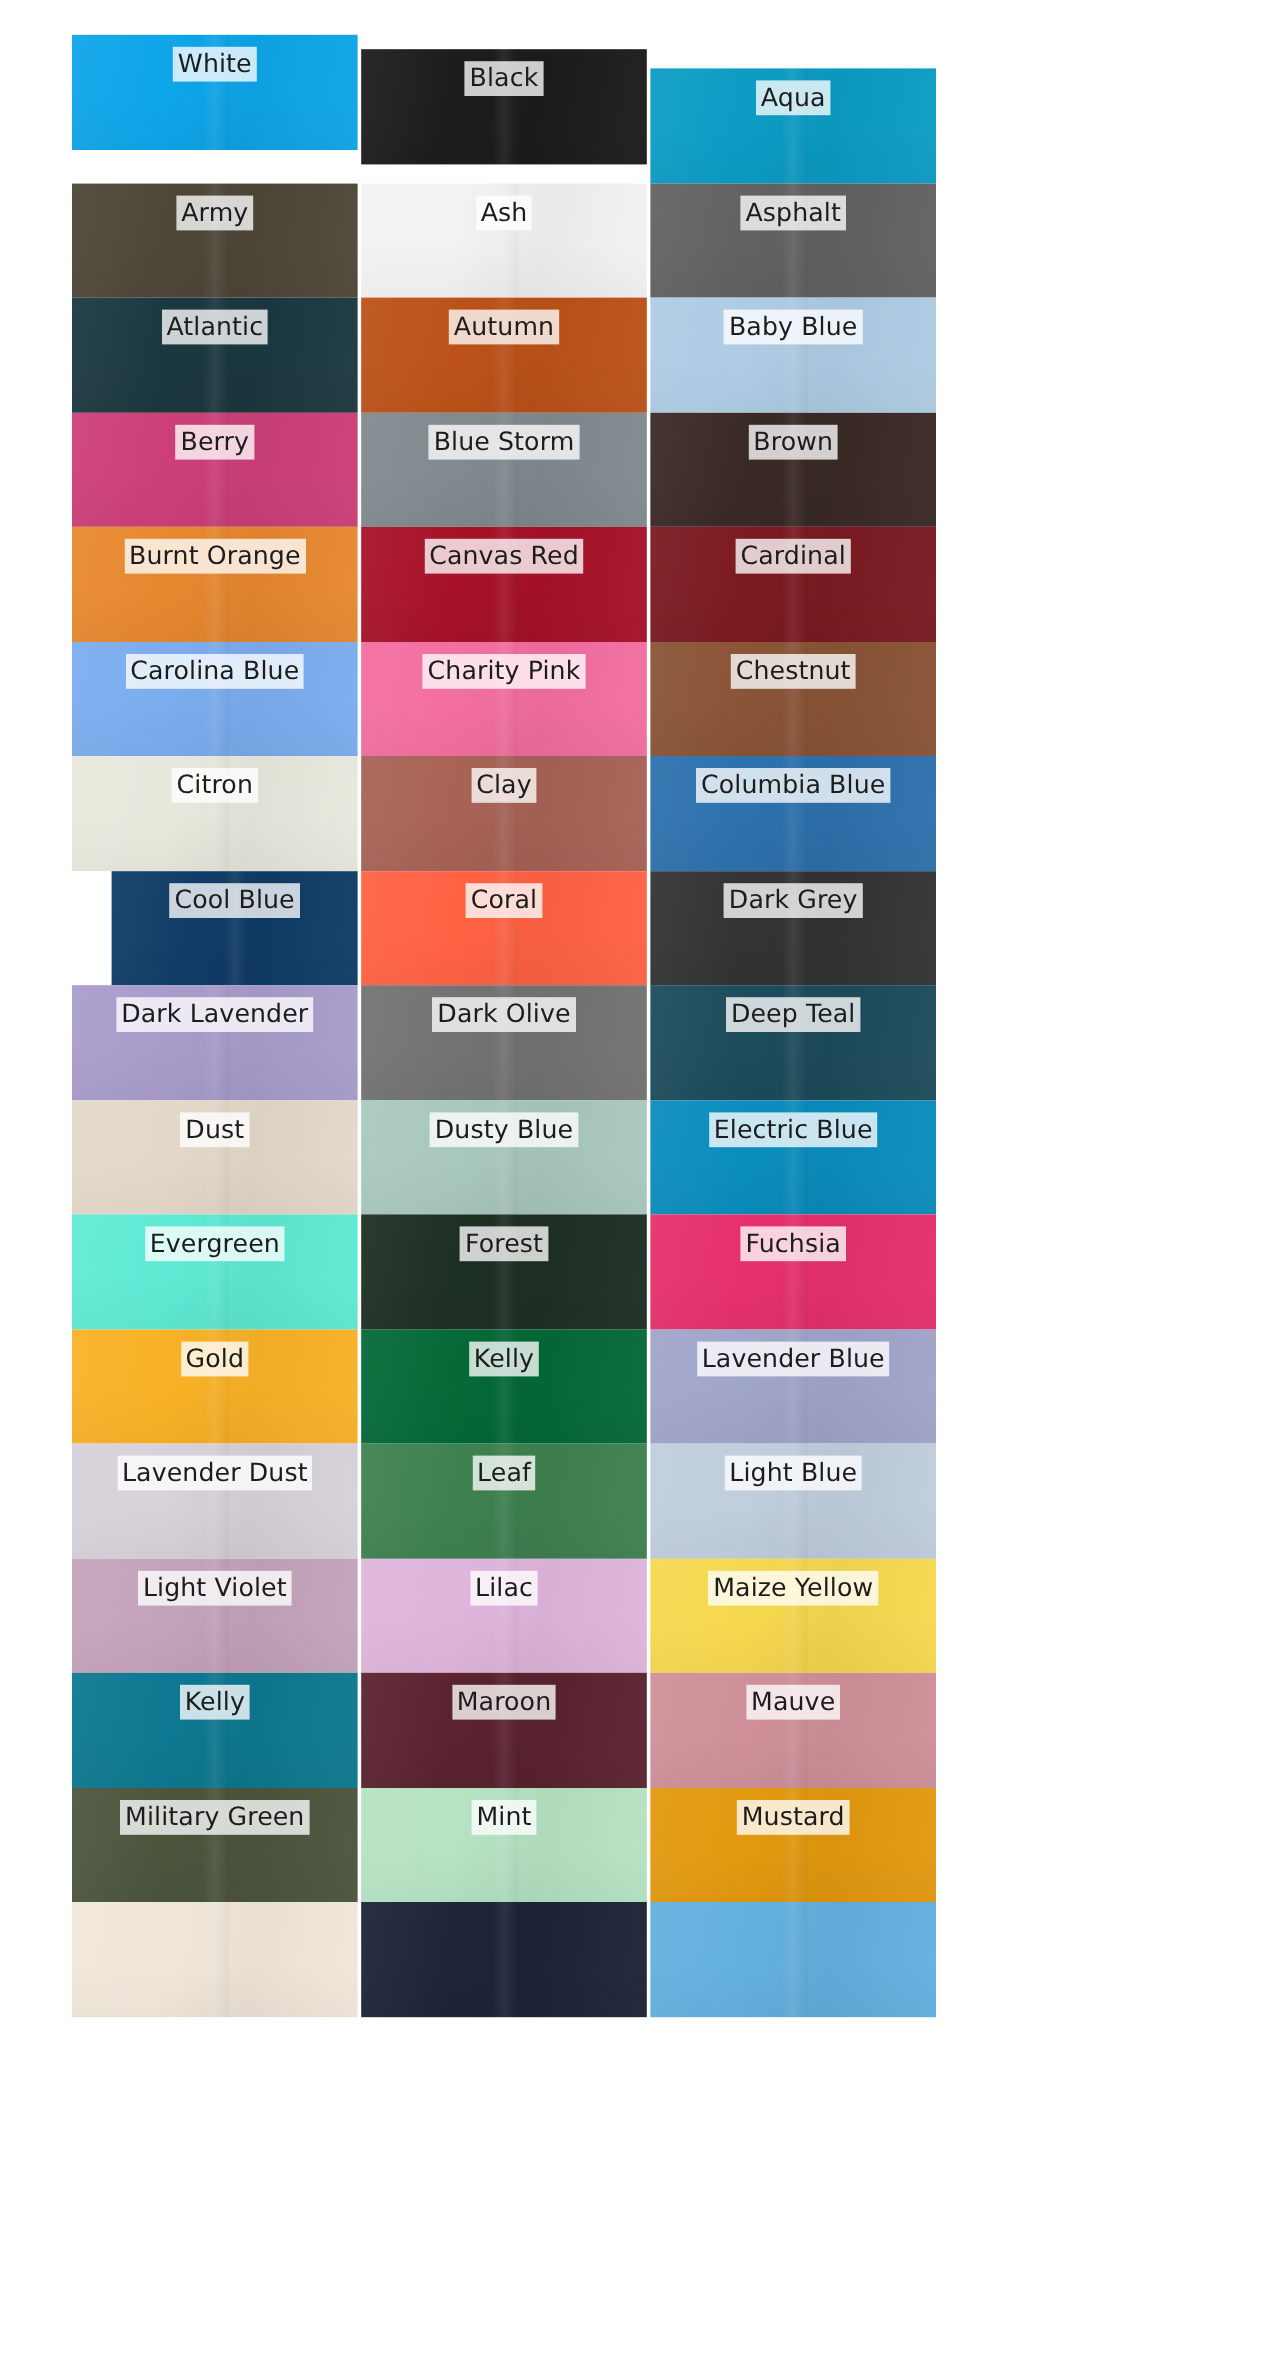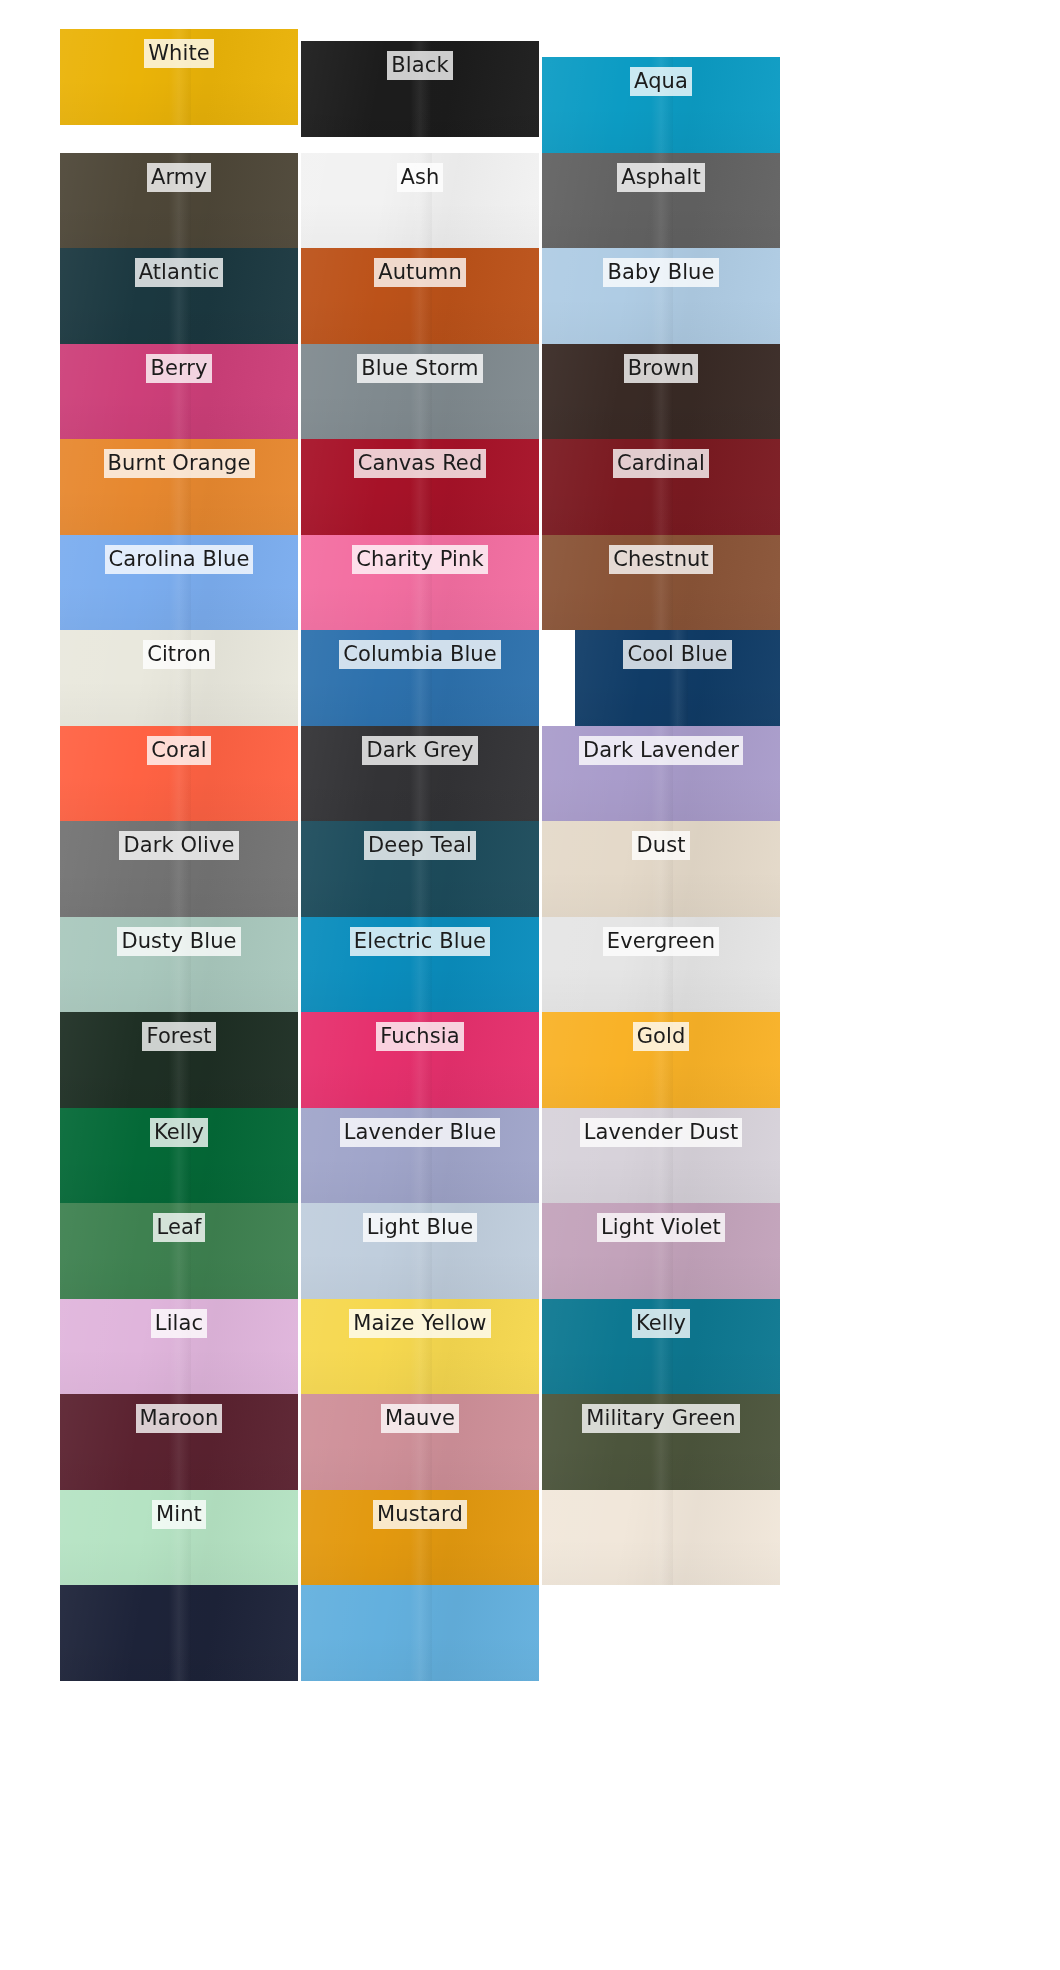--- a/index.html
+++ b/index.html
@@ -88,21 +88,21 @@
     padding: 1px 4px 2px 4px;
     white-space: nowrap;
     letter-spacing: 0.1px;
   }
 </style>
 </head>
 <body>
 
 <div id="swatch-page">
   <div id="swatch-grid">
-      <div class="swatch-cell" style="background: #eab308;">
+      <div class="swatch-cell" style="background: #0ea5e9;">
         <div class="tex-a"></div>
         <div class="tex-b"></div>
         <div class="tex-c"></div>
         <div class="swatch-label-wrap">
           <span class="swatch-label">White</span>
         </div>
       </div>
       <div class="swatch-cell" style="background: rgb(28, 28, 28); margin-top: 12px;">
         <div class="tex-a"></div>
         <div class="tex-b"></div>
@@ -240,20 +240,28 @@
         </div>
       </div>
       <div class="swatch-cell" style="background: rgb(233, 232, 221);">
         <div class="tex-a"></div>
         <div class="tex-b"></div>
         <div class="tex-c"></div>
         <div class="swatch-label-wrap">
           <span class="swatch-label">Citron</span>
         </div>
       </div>
+      <div class="swatch-cell" style="background: rgb(167, 99, 86);">
+        <div class="tex-a"></div>
+        <div class="tex-b"></div>
+        <div class="tex-c"></div>
+        <div class="swatch-label-wrap">
+          <span class="swatch-label">Clay</span>
+        </div>
+      </div>
       <div class="swatch-cell" style="background: rgb(45, 113, 173);">
         <div class="tex-a"></div>
         <div class="tex-b"></div>
         <div class="tex-c"></div>
         <div class="swatch-label-wrap">
           <span class="swatch-label">Columbia Blue</span>
         </div>
       </div>
       <div class="swatch-cell" style="background: rgb(16, 60, 103); margin-left: 33px;">
         <div class="tex-a"></div>
@@ -320,21 +328,21 @@
         </div>
       </div>
       <div class="swatch-cell" style="background: rgb(10, 141, 189);">
         <div class="tex-a"></div>
         <div class="tex-b"></div>
         <div class="tex-c"></div>
         <div class="swatch-label-wrap">
           <span class="swatch-label">Electric Blue</span>
         </div>
       </div>
-      <div class="swatch-cell" style="background: #e5e5e5;">
+      <div class="swatch-cell" style="background: #5eead4;">
         <div class="tex-a"></div>
         <div class="tex-b"></div>
         <div class="tex-c"></div>
         <div class="swatch-label-wrap">
           <span class="swatch-label">Evergreen</span>
         </div>
       </div>
       <div class="swatch-cell" style="background: rgb(30, 47, 36);">
         <div class="tex-a"></div>
         <div class="tex-b"></div>

